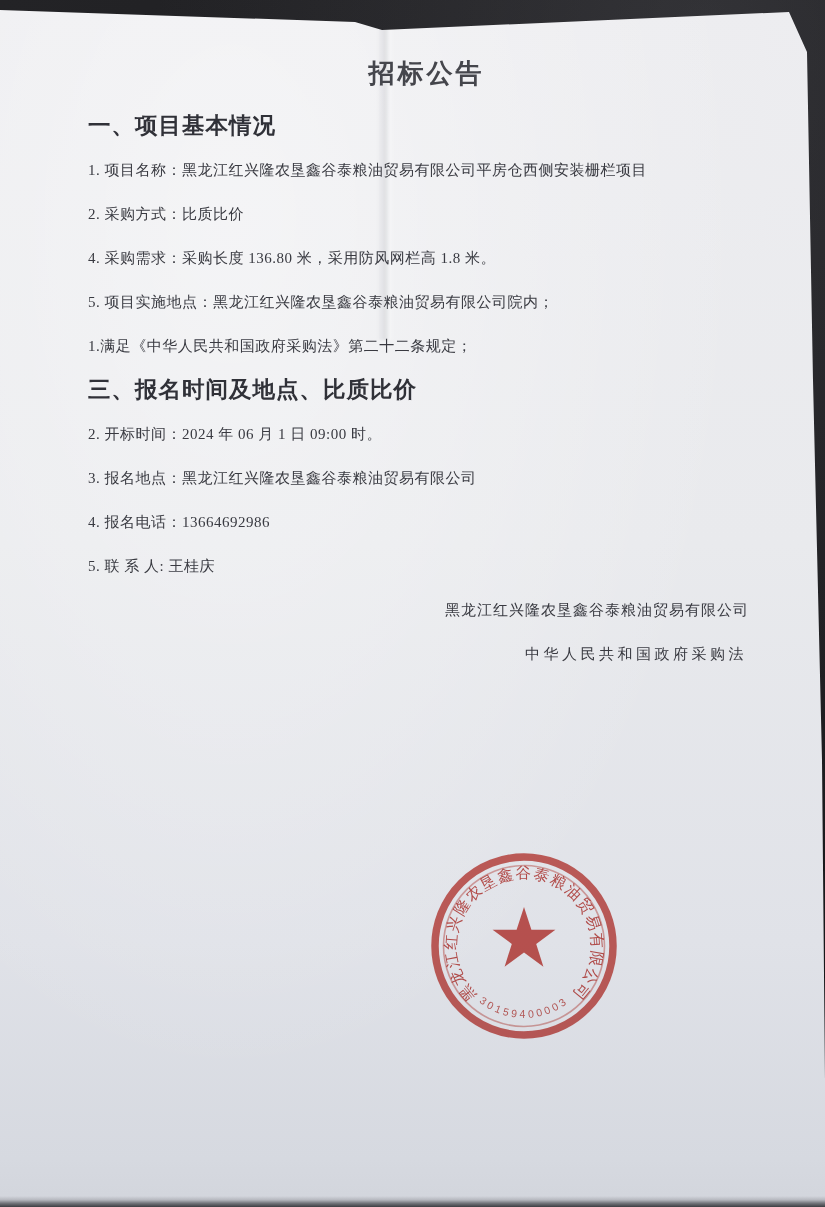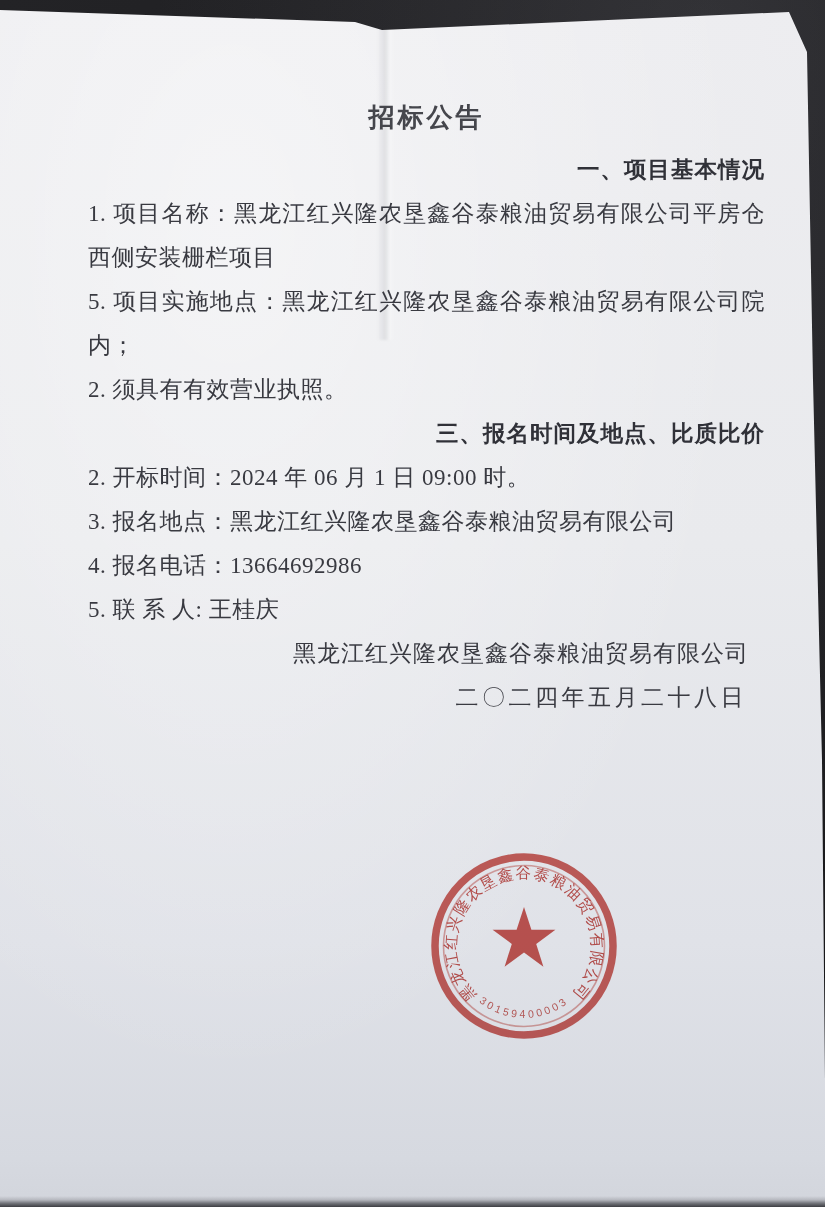--- a/index.html
+++ b/index.html
@@ -29,41 +29,40 @@
     position: absolute; left: 372px; top: 10px; width: 26px; height: 330px;
     background: linear-gradient(90deg, transparent 20%, rgba(110,112,122,.14) 50%, rgba(255,255,255,.25) 68%, transparent 90%);
     filter: blur(1px);
   }
   .bottom-edge {
     position: absolute; left: 0; right: 0; bottom: 0; height: 11px;
     background: linear-gradient(180deg, rgba(160,162,170,.0) 0%, #b6b8bf 35%, #74767c 65%, #3c3d42 100%);
   }
   .content {
     position: absolute; left: 88px; right: 60px; top: 0;
-    padding-top: 96px;
+    padding-top: 52px;
     color: #3a3b41;
   }
   .doc-title {
     margin: 0 0 8px 0;
     text-align: center;
     font-size: 26px; line-height: 44px;
     font-weight: 600; letter-spacing: 3px;
     color: #45464c;
   }
   .sec-heading {
     margin: 0;
     font-family: "Liberation Sans", "DejaVu Sans", sans-serif;
     font-size: 22.5px; line-height: 44px;
     font-weight: 700; letter-spacing: 1px;
     color: #303138;
-    text-align: right;
   }
   .line {
     margin: 0;
-    font-size: 23px; line-height: 44px;
+    font-size: 15px; line-height: 44px;
     text-align: justify;
     letter-spacing: .5px;
     color: #393a41;
   }
   .sig { text-align: right; letter-spacing: 1px; }
   .sig-company { padding-right: 16px; }
   .sig-date { padding-right: 18px; letter-spacing: 3.5px; }
   .seal {
     position: absolute; left: 404px; top: 826px;
     width: 240px; height: 240px;
@@ -77,32 +76,34 @@
 
 <div class="photo">
   <div class="paper">
     <div class="crease"></div>
 
     <div class="content">
       <h1 class="doc-title">招标公告</h1>
 
       <h2 class="sec-heading">一、项目基本情况</h2>
       <p class="line">1. 项目名称：黑龙江红兴隆农垦鑫谷泰粮油贸易有限公司平房仓西侧安装栅栏项目</p>
+      <p class="line">2. 采购方式：比质比价</p>
+      <p class="line">4. 采购需求：采购长度 136.80 米，采用防风网栏高 1.8 米。</p>
       <p class="line">5. 项目实施地点：黑龙江红兴隆农垦鑫谷泰粮油贸易有限公司院内；</p>
 
-      <p class="line">2. 须具有有效营业执照。</p>
+      <p class="line">1.满足《中华人民共和国政府采购法》第二十二条规定；</p>
 
       <h2 class="sec-heading">三、报名时间及地点、比质比价</h2>
       <p class="line">2. 开标时间：2024 年 06 月 1 日 09:00 时。</p>
       <p class="line">3. 报名地点：黑龙江红兴隆农垦鑫谷泰粮油贸易有限公司</p>
       <p class="line">4. 报名电话：13664692986</p>
       <p class="line">5. 联 系 人: 王桂庆</p>
 
       <p class="line sig sig-company">黑龙江红兴隆农垦鑫谷泰粮油贸易有限公司</p>
-      <p class="line sig sig-date">二〇二四年五月二十八日</p>
+      <p class="line sig sig-date">中华人民共和国政府采购法</p>
     </div>
 
     <svg class="seal" viewBox="-120 -120 240 240" xmlns="http://www.w3.org/2000/svg">
       <defs>
         <path id="sealArcTop" d="M -52 44 A 68 68 0 1 1 52 44" fill="none"></path>
         <path id="sealArcBottom" d="M -46 55.3 A 72 72 0 0 0 46 55.3" fill="none"></path>
       </defs>
       <circle cx="0" cy="0" r="89" fill="none" stroke="rgba(194,48,40,.82)" stroke-width="7.5"></circle>
       <circle cx="0" cy="0" r="80.5" fill="none" stroke="rgba(194,48,40,.45)" stroke-width="1.6"></circle>
       <polygon fill="rgba(193,45,38,.85)" transform="translate(0,-6)" points="0,-33 7.4,-10.2 31.4,-10.2 12.2,3.9 19.4,26.7 0,12.6 -19.4,26.7 -12.2,3.9 -31.4,-10.2 -7.4,-10.2"></polygon>

